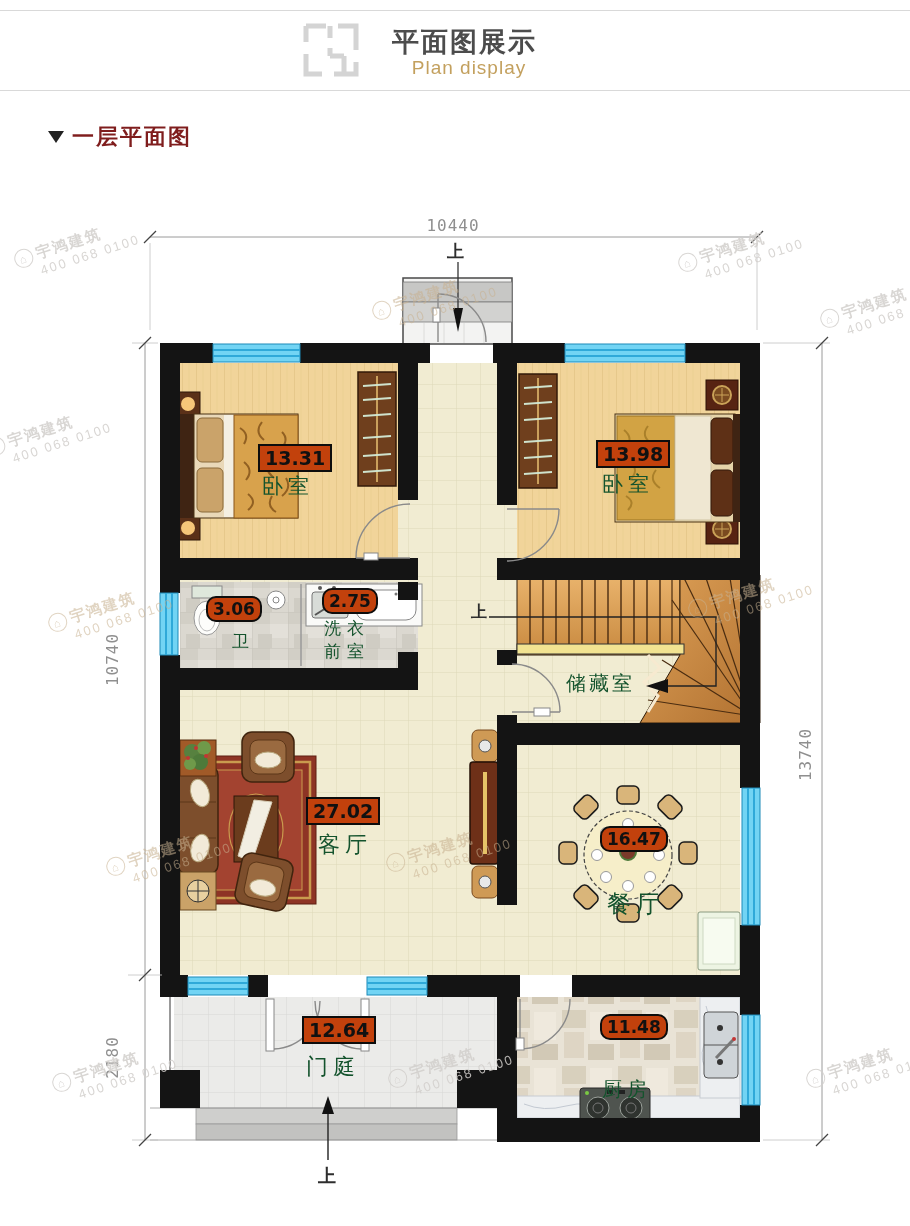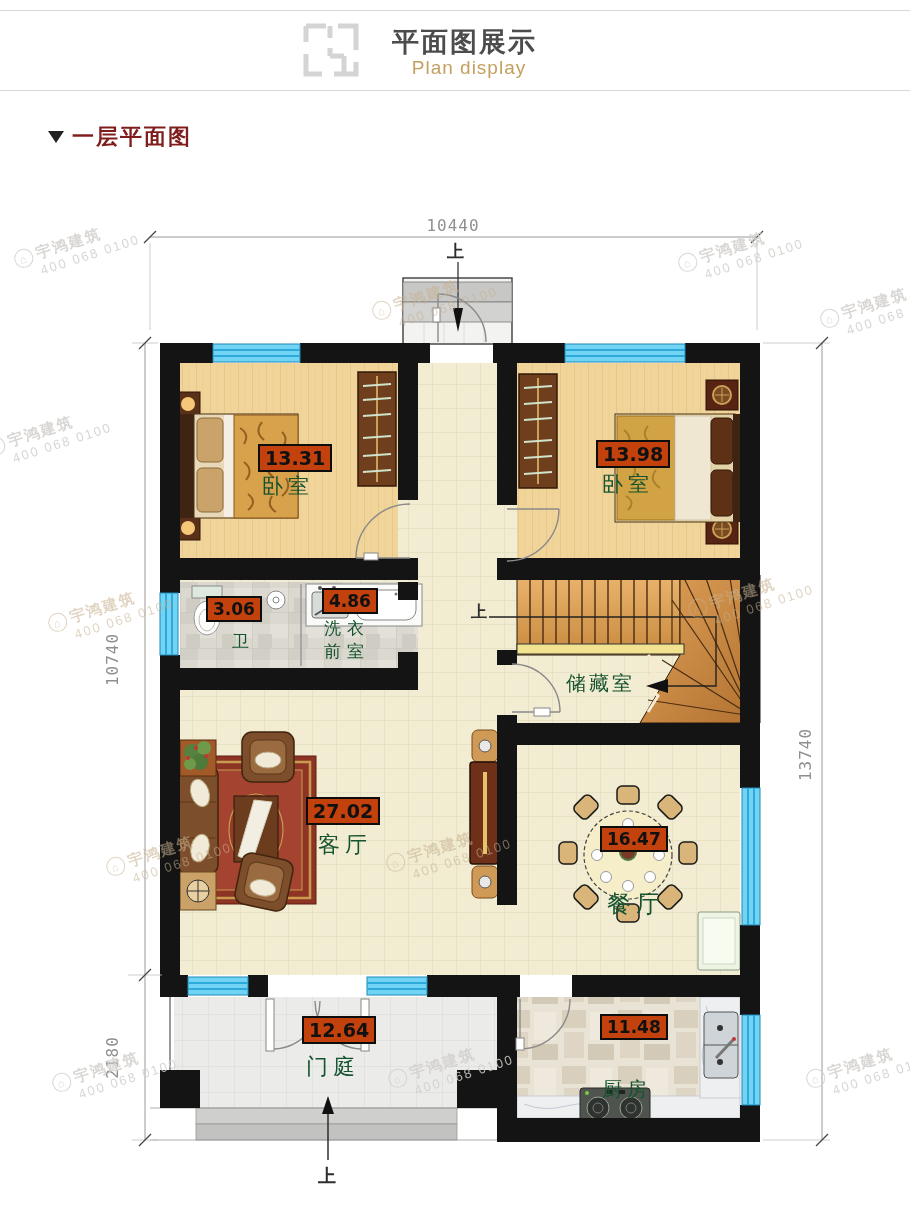--- a/index.html
+++ b/index.html
@@ -17,21 +17,21 @@
   #section-marker{width:0;height:0;border-left:8px solid transparent;border-right:8px solid transparent;
     border-top:12px solid #222;margin-right:8px;align-self:center;}
   #section-title{font-size:22px;font-weight:bold;color:#7f1d1d;letter-spacing:2px;}
   #section-rooms{font-size:20px;color:#7d7d7d;margin-left:22px;letter-spacing:1px;}
   
   #plan-svg{position:absolute;left:0;top:0;}
   #plan-labels{position:absolute;left:0;top:0;width:910px;height:1226px;pointer-events:none;}
   .area-box{position:absolute;background:#c2410c;border:2px solid #0d0d0d;color:#111;
     font-family:"DejaVu Sans",sans-serif;font-weight:bold;font-size:19px;line-height:22px;
     padding:1px 5px;}
-  .area-box.sm{font-size:17px;line-height:20px;}
+  .area-box.sm{font-size:17px;line-height:20px;border-radius:10px;}
   .room-name{position:absolute;color:#14532d;font-family:"DejaVu Serif","Liberation Serif",serif;
     font-size:21px;letter-spacing:5px;white-space:nowrap;text-align:center;}
   .room-name.sm{font-size:17px;letter-spacing:6px;}
   .dim{position:absolute;color:#8f8f8f;font-family:"DejaVu Sans Mono",monospace;
     font-size:16px;letter-spacing:1px;white-space:nowrap;text-align:center;width:80px;}
   .dim.vert{transform:rotate(-90deg);}
   .up-label{position:absolute;color:#2e2e2e;font-size:17px;font-weight:bold;}
   
   .watermark{position:absolute;transform:rotate(-18deg);white-space:nowrap;
     font-family:"Liberation Sans",sans-serif;}
@@ -442,21 +442,21 @@
   <div class="up-label" style="left:447px;top:240px">上</div>
   <div class="up-label" style="left:471px;top:602px;font-size:16px">上</div>
   <div class="up-label" style="left:318px;top:1164px;font-size:18px">上</div>
 
   <div class="area-box" style="left:258px;top:444px">13.31</div>
   <div class="room-name" style="left:262px;top:472px">卧室</div>
   <div class="area-box" style="left:596px;top:440px">13.98</div>
   <div class="room-name" style="left:602px;top:470px">卧室</div>
   <div class="area-box sm" style="left:206px;top:596px">3.06</div>
   <div class="room-name sm" style="left:232px;top:630px">卫</div>
-  <div class="area-box sm" style="left:322px;top:588px">4.86</div>
+  <div class="area-box sm" style="left:322px;top:588px">2.75</div>
   <div class="room-name sm" style="left:324px;top:617px">洗衣</div>
   <div class="room-name sm" style="left:324px;top:640px">前室</div>
   <div class="room-name" style="left:566px;top:670px;font-size:20px;letter-spacing:3px">储藏室</div>
   <div class="area-box" style="left:306px;top:797px">27.02</div>
   <div class="room-name" style="left:318px;top:830px;font-size:22px">客厅</div>
   <div class="area-box sm" style="left:600px;top:826px">16.47</div>
   <div class="room-name" style="left:607px;top:888px;font-size:24px">餐厅</div>
   <div class="area-box" style="left:302px;top:1016px">12.64</div>
   <div class="room-name" style="left:306px;top:1052px;font-size:22px">门庭</div>
   <div class="area-box sm" style="left:600px;top:1014px">11.48</div>

